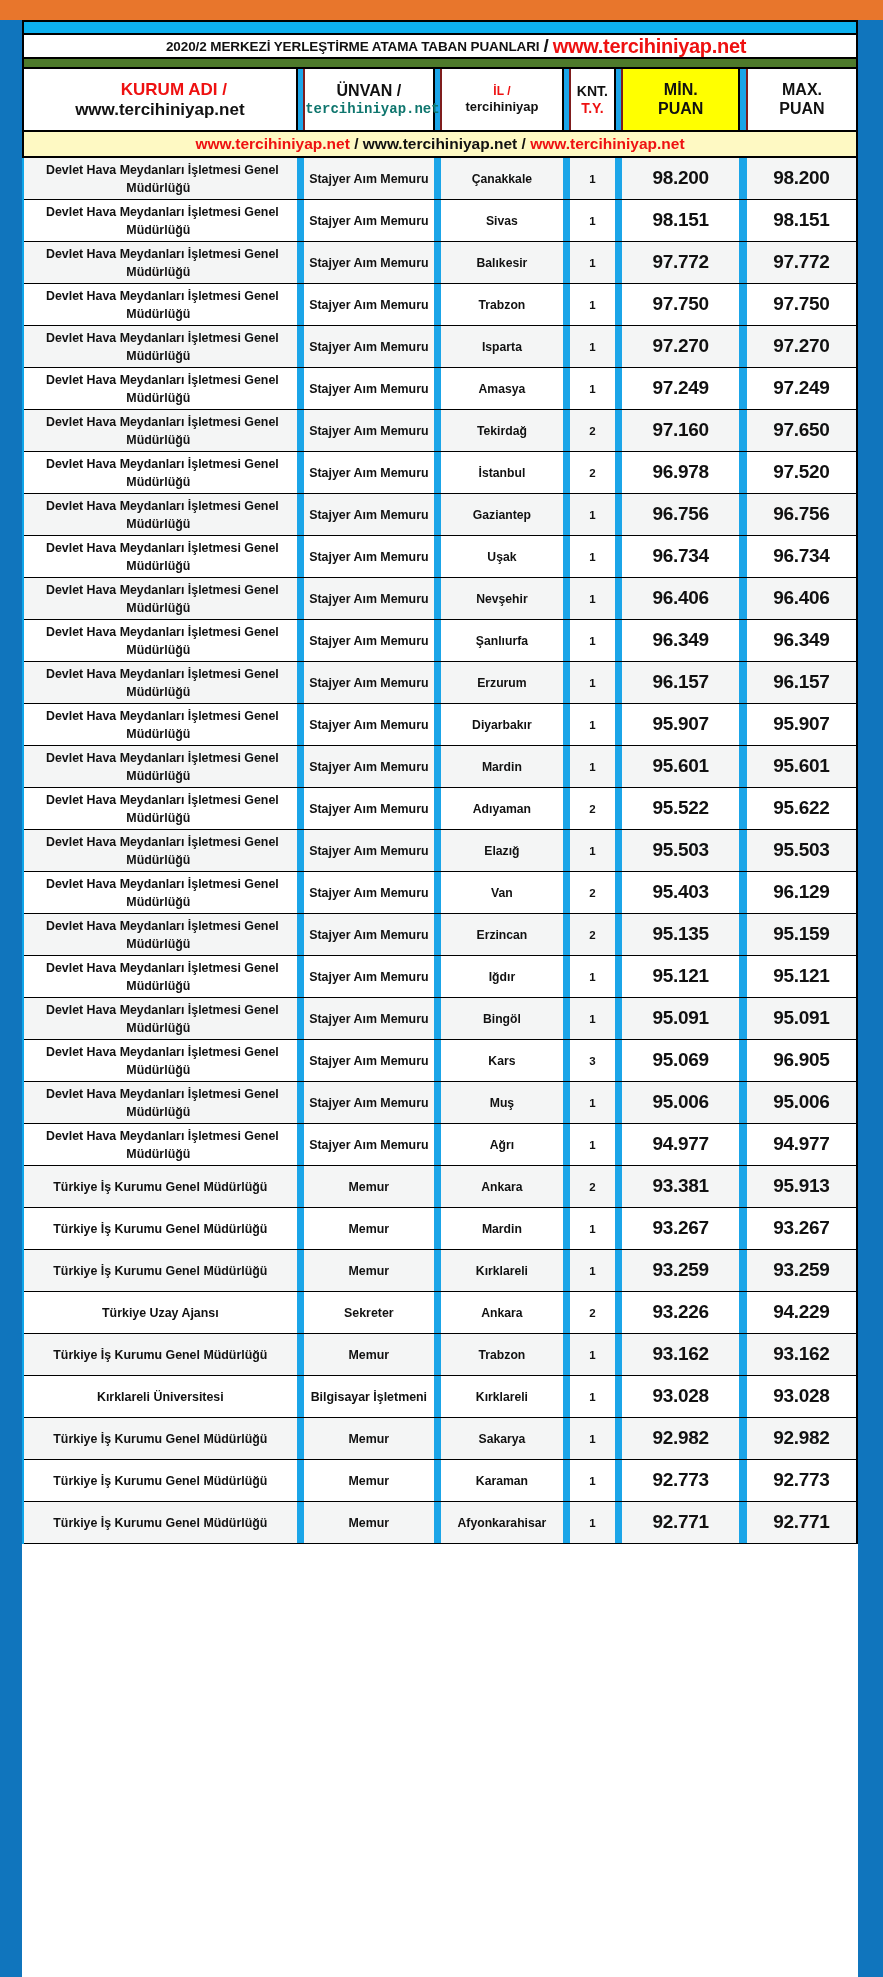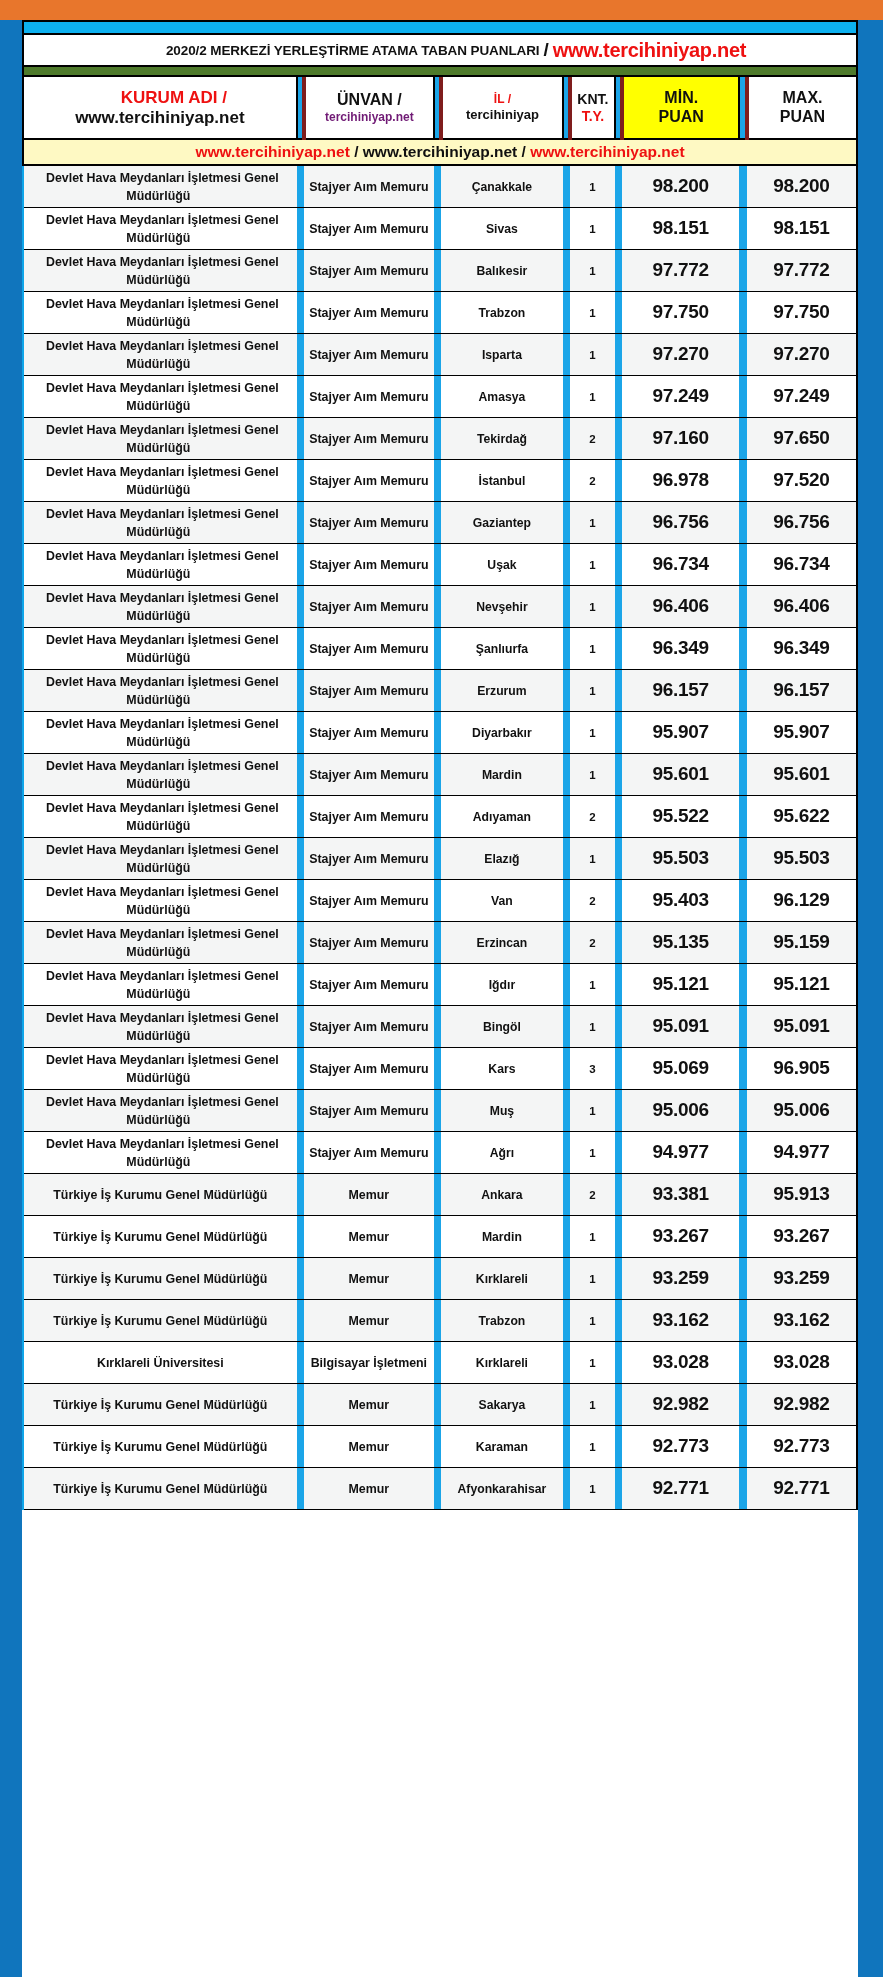--- a/index.html
+++ b/index.html
@@ -74,21 +74,21 @@
   .cyan-bar {
     border: 2px solid #000000;
     background: #0db1f0;
     height: 15px;
     box-sizing: border-box;
   }
   .subtitle-bar {
     border: 2px solid #000000;
     border-top: none;
     background: #ffffff;
-    height: 32px;
+    height: 24px;
     display: flex;
     align-items: center;
     justify-content: center;
     box-sizing: border-box;
     padding-left: 32px;
   }
   .subtitle-bar .sub-left {
     font-size: 13.5px;
     font-weight: bold;
     color: #111111;
@@ -139,33 +139,33 @@
 
   
   thead th {
     border-top: none;
     border-bottom: 2px solid #000;
     background: #ffffff;
     text-align: center;
     height: 62px;
     box-sizing: border-box;
   }
-  th.hc { border-left: 4px solid #7f1d1d; border-right: 2px solid #000; }
+  th.hc { border-left: 2px solid #7f1d1d; border-right: 2px solid #000; }
   th.first { border-left: 2px solid #000; }
   th.last  { border-right: 2px solid #000; }
   th.yellow { background: #ffff00; }
 
   .hline1 { display:block; line-height: 1.05; }
   .hline2 { display:block; line-height: 1.05; margin-top: 2px; }
 
   .h-kurum-1 { font-size: 17px; font-weight: bold; color: #ee1111; padding-left: 28px; }
   .h-kurum-1 .slash { color: #ee1111; }
   .h-kurum-2 { font-size: 17px; font-weight: bold; color: #111111; }
   .h-unvan-1 { font-size: 16px; font-weight: bold; color: #111111; }
-  .h-unvan-2 { font-size: 12px; font-weight: bold; color: #701a75; }
+  .h-unvan-2 { font-size: 14px; font-weight: bold; color: #0f766e; font-family: Liberation Mono, monospace; }
   .h-il-1 { font-size: 12px; font-weight: bold; color: #ee1111; }
   .h-il-2 { font-size: 13px; font-weight: bold; color: #111111; }
   .h-knt-1 { font-size: 14px; font-weight: bold; color: #111111; }
   .h-knt-2 { font-size: 14px; font-weight: bold; color: #ee1111; }
   .h-min-1, .h-min-2 { font-size: 16px; font-weight: bold; color: #111111; }
   .h-max-1, .h-max-2 { font-size: 16px; font-weight: bold; color: #111111; }
 
   
   tr.promo td {
     background: #fef9c3;
@@ -646,20 +646,33 @@
             <td class="d "><span class="c-unvan">Memur</span></td>
             <td class="sep"></td>
             <td class="d "><span class="c-il">Kırklareli</span></td>
             <td class="sep"></td>
             <td class="d "><span class="c-knt">1</span></td>
             <td class="sep"></td>
             <td class="d "><span class="c-puan">93.259</span></td>
             <td class="sep"></td>
             <td class="d dlast"><span class="c-puan">93.259</span></td>
           </tr>
+          <tr class="drow plain" style="height: 42px;">
+            <td class="d dfirst"><span class="c-kurum">Türkiye Uzay Ajansı</span></td>
+            <td class="sep"></td>
+            <td class="d "><span class="c-unvan">Sekreter</span></td>
+            <td class="sep"></td>
+            <td class="d "><span class="c-il">Ankara</span></td>
+            <td class="sep"></td>
+            <td class="d "><span class="c-knt">2</span></td>
+            <td class="sep"></td>
+            <td class="d "><span class="c-puan">93.226</span></td>
+            <td class="sep"></td>
+            <td class="d dlast"><span class="c-puan">94.229</span></td>
+          </tr>
           <tr class="drow shade" style="height: 42px;">
             <td class="d dfirst"><span class="c-kurum">Türkiye İş Kurumu Genel Müdürlüğü</span></td>
             <td class="sep"></td>
             <td class="d "><span class="c-unvan">Memur</span></td>
             <td class="sep"></td>
             <td class="d "><span class="c-il">Trabzon</span></td>
             <td class="sep"></td>
             <td class="d "><span class="c-knt">1</span></td>
             <td class="sep"></td>
             <td class="d "><span class="c-puan">93.162</span></td>

